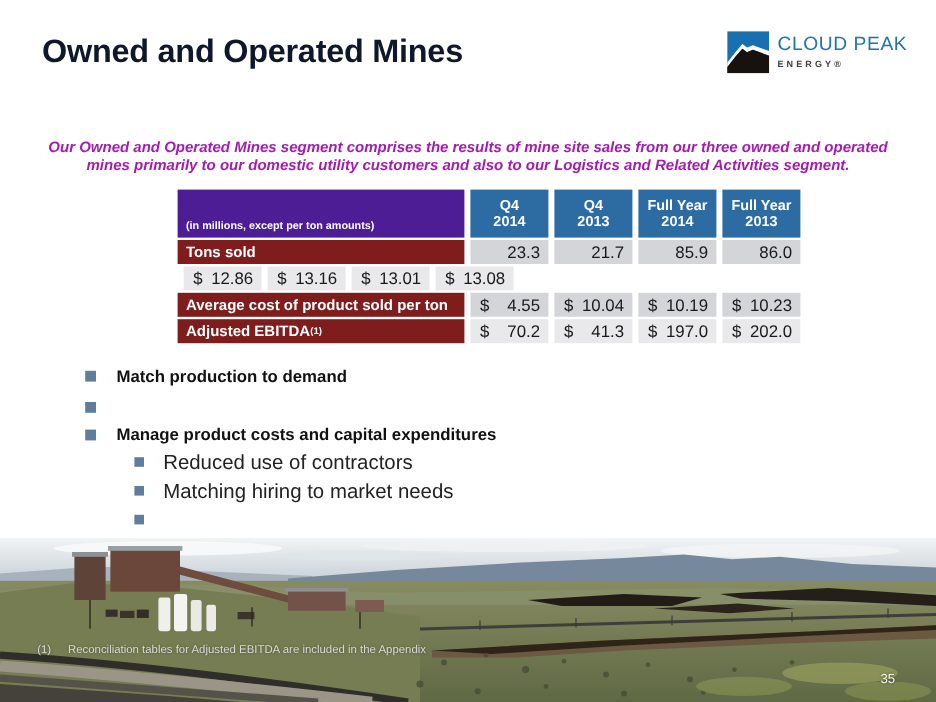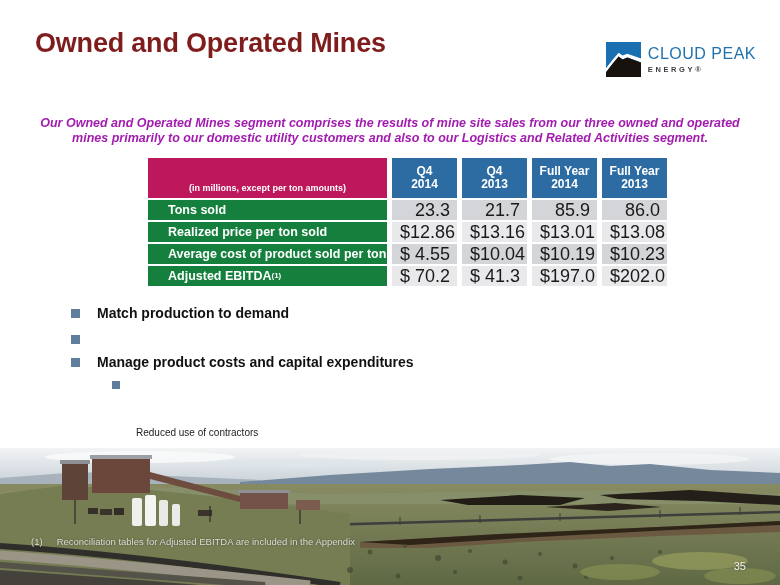--- a/index.html
+++ b/index.html
@@ -1,56 +1,56 @@
 <!DOCTYPE html>
 <html><head>
 <meta charset="utf-8">
 <style>
   html,body{margin:0;padding:0;background:#888;}
   .slide{
     position:relative;width:780px;height:585px;background:#ffffff;
     font-family:"Liberation Sans", sans-serif;overflow:hidden;margin:0 auto;
   }
   
-  .title{position:absolute;left:35px;top:28px;margin:0;font-size:27px;font-weight:bold;color:#7f1d1d;letter-spacing:-0.2px;}
-  
-  .logo{position:absolute;right:24px;top:42px;display:flex;align-items:flex-start;}
+  .title{position:absolute;left:35px;top:28px;margin:0;font-size:27px;font-weight:bold;color:#0f172a;letter-spacing:-0.2px;}
+  
+  .logo{position:absolute;right:24px;top:26px;display:flex;align-items:flex-start;}
   .logo-mark{width:35px;height:35px;display:block;}
   .logo-text{margin-left:7px;padding-top:4px;}
   .logo-name{font-size:16px;color:#2173af;letter-spacing:0.5px;line-height:16px;font-weight:normal;}
   .logo-sub{font-size:7.5px;color:#3a3e43;font-weight:bold;letter-spacing:2.6px;margin-top:3px;}
   
   .intro{position:absolute;top:103px;left:23px;right:23px;text-align:center;
     font-size:12.5px;font-weight:bold;font-style:italic;color:#a21caf;line-height:15px;}
   
   .table{position:absolute;left:148px;top:158px;}
   .trow{display:flex;}
   .trow + .trow{margin-top:2px;}
   .cell-label{width:239px;flex:none;}
   .cell-data{width:65px;flex:none;margin-left:5px;}
-  .thead .cell-label{background:#be185d;display:flex;align-items:flex-end;padding:4px 7px 5px 7px;box-sizing:border-box;height:40px;justify-content:center;}
+  .thead .cell-label{background:#4c1d95;display:flex;align-items:flex-end;padding:4px 7px 5px 7px;box-sizing:border-box;height:40px;}
   .head-note{color:#fff;font-size:9px;font-weight:bold;}
   .thead .cell-data{background:#2d6ba3;height:40px;display:flex;flex-direction:column;justify-content:center;
     text-align:center;color:#fff;font-weight:bold;font-size:12px;line-height:13.5px;}
-  .tbody-row .cell-label{background:#15803d;color:#fff;font-weight:bold;font-size:12.5px;
-    display:flex;align-items:center;padding-left:20px;box-sizing:border-box;height:20px;}
-  .tbody-row .cell-data{height:20px;display:flex;align-items:center;font-size:18px;color:#1a1a1a;}
+  .tbody-row .cell-label{background:#7f1d1d;color:#fff;font-weight:bold;font-size:12.5px;
+    display:flex;align-items:center;padding-left:7px;box-sizing:border-box;height:20px;}
+  .tbody-row .cell-data{height:20px;display:flex;align-items:center;font-size:14px;color:#1a1a1a;}
   .bg-a .cell-data{background:#d4d5d9;}
   .bg-b .cell-data{background:#e9e9ec;}
   .amt{display:flex;justify-content:space-between;width:100%;padding:0 7px 0 8px;box-sizing:border-box;}
   sup.fn{font-size:8px;vertical-align:super;line-height:0;}
   
   .bullets{position:absolute;left:59px;top:305px;width:690px;}
   .bullet{display:flex;align-items:flex-start;margin-bottom:10px;padding-left:12px;}
   .bullet .sq{width:9px;height:9px;background:#5f7e9b;margin-top:4px;margin-right:17px;flex:none;}
   .bullet .txt{font-size:14px;font-weight:bold;color:#111;line-height:16px;}
   .sub-bullets{position:absolute;left:100px;top:378px;width:650px;}
   .sub-bullets .bullet{margin-bottom:9px;}
   .sub-bullets .sq{width:8px;height:8px;margin-top:3px;margin-right:16px;}
-  .sub-bullets .txt{font-size:10px;font-weight:normal;color:#222;line-height:15px;margin-top:47px;}
+  .sub-bullets .txt{font-size:17px;font-weight:normal;color:#222;line-height:15px;}
   
   .photo{position:absolute;left:0;bottom:0;width:780px;height:137px;overflow:hidden;}
   .photo svg{display:block;width:780px;height:137px;}
   .footnote{position:absolute;left:31px;top:88px;font-size:9.5px;color:#dcdcd6;display:flex;text-shadow:0 0 2px rgba(40,40,30,0.6);}
   .footnote .marker{margin-right:14px;}
   .page-number{position:absolute;right:34px;bottom:13px;font-size:11px;color:#f4f4ef;text-shadow:0 0 2px rgba(40,40,30,0.6);}
 </style>
 </head>
 <body>
 
@@ -119,23 +119,20 @@
         </div>
       <div class="cell-data">
           <div class="amt">
             <span></span>
             <span>86.0</span>
           </div>
         </div>
     </div>
 
     <div class="trow tbody-row bg-b">
-      <div class="cell-label">
-          <span>Realized price per ton sold</span>
-        </div>
       <div class="cell-data">
           <div class="amt">
             <span>$</span>
             <span>12.86</span>
           </div>
         </div>
       <div class="cell-data">
           <div class="amt">
             <span>$</span>
             <span>13.16</span>

